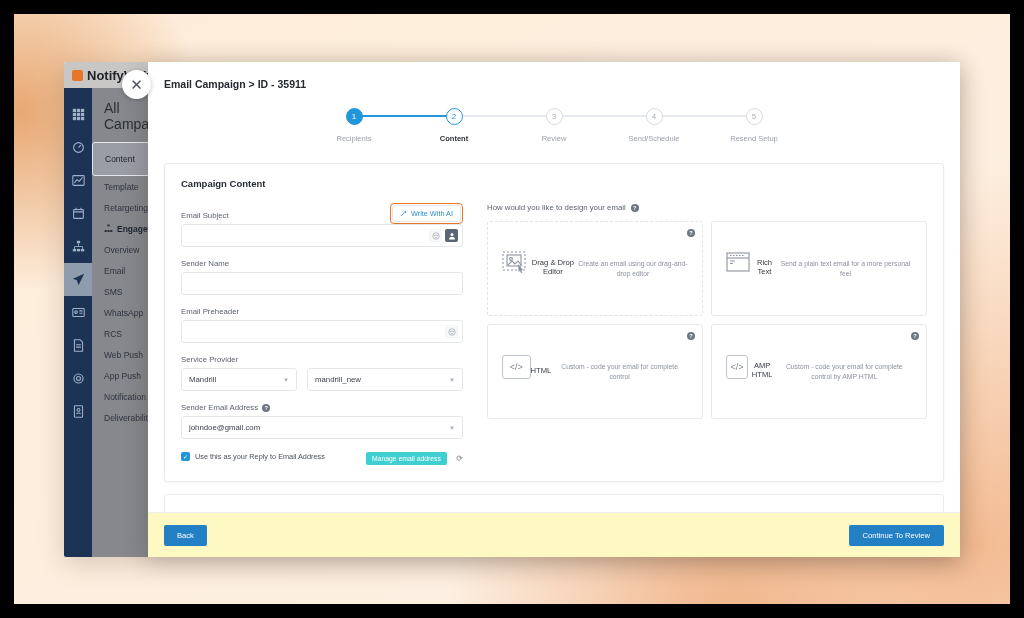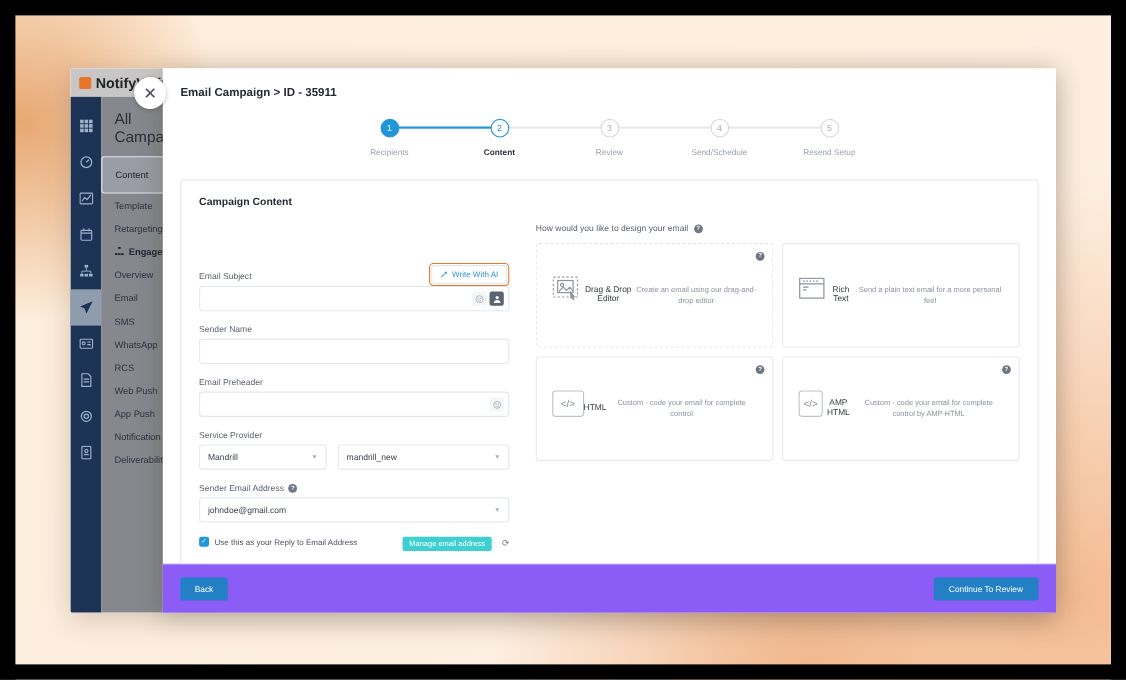--- a/index.html
+++ b/index.html
@@ -98,21 +98,21 @@
 
   
   .m-body{flex:1;padding:12px 16px;overflow:hidden;position:relative;}
   .card{
     border:1px solid #e7eaee;border-radius:3px;background:#fff;
     box-shadow:0 1px 3px rgba(20,30,50,.05);
     padding:14px 16px 16px 16px;
   }
   .card-title{font-size:9.5px;font-weight:bold;color:#262b33;margin-bottom:14px;}
   .cols{display:flex;gap:24px;}
-  .colL{width:282px;margin-top:36px;}
+  .colL{width:282px;}
   .colR{flex:1;}
 
   .flabel{font-size:7.8px;color:#5d646e;margin-bottom:4px;display:flex;align-items:center;gap:4px;}
   .row-between{display:flex;align-items:flex-end;justify-content:space-between;}
   .ai-btn{
     border:1px solid #e3e7ec;border-radius:3px;background:#fff;
     font-size:7.3px;color:#2d8fd0;padding:3px 7px;display:flex;align-items:center;gap:4px;
     cursor:pointer;
   }
   .ai-wrap{
@@ -173,21 +173,21 @@
   }
 
   .card2{
     margin-top:12px;border:1px solid #e7eaee;border-radius:3px;height:44px;
     display:flex;align-items:flex-end;justify-content:center;overflow:hidden;background:#fff;
   }
   .card2 .winicon{margin-bottom:-16px;}
 
   
   .m-foot{
-    height:44px;border-top:1px solid #edf0f3;background:#8b5cf6;
+    height:44px;border-top:1px solid #edf0f3;background:#fef9c3;
     display:flex;align-items:center;justify-content:space-between;padding:0 16px;
   }
   .btn{
     background:#2380c4;color:#fff;border:none;border-radius:2px;
     font-size:7.6px;padding:6px 13px;cursor:pointer;
   }
   .btn.lg{padding:6px 14px;}
 </style>
 </head>
 <body>

